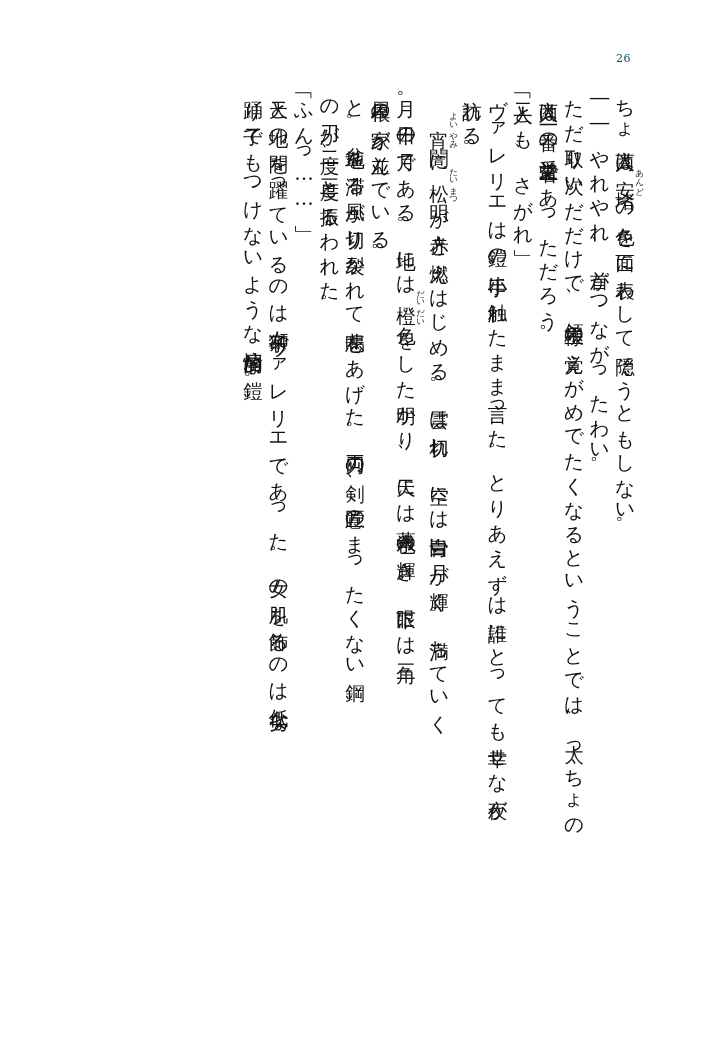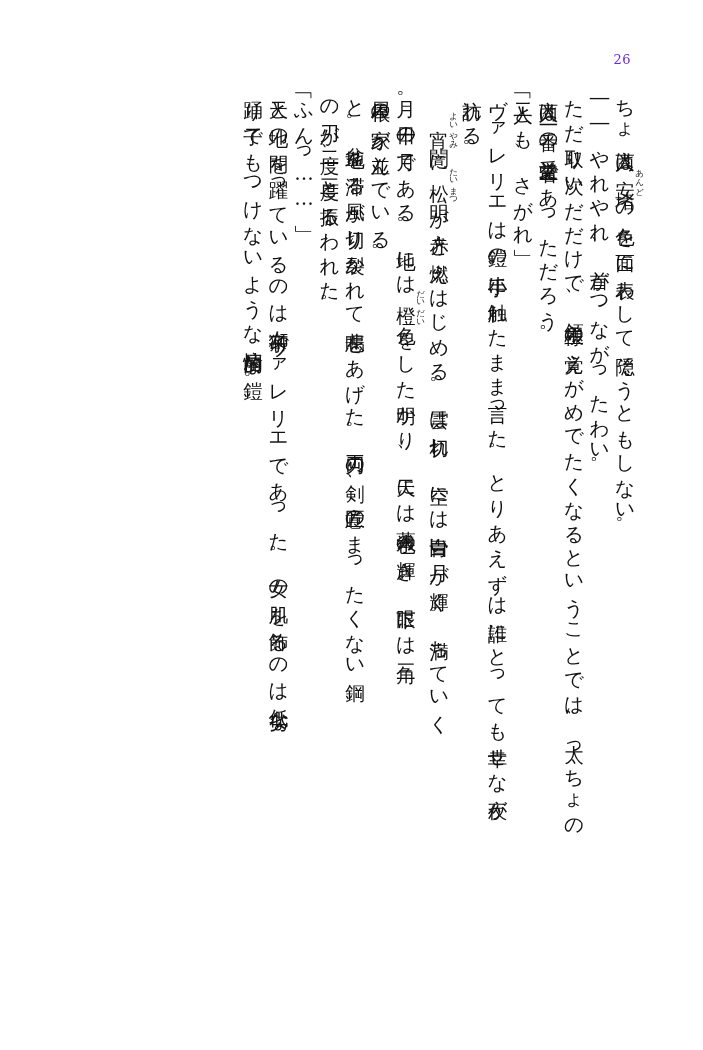--- a/index.html
+++ b/index.html
@@ -18,23 +18,23 @@
   .page {
     position: relative;
     width: 703px;
     height: 1050px;
     background: #fff;
   }
   .page-number {
     position: absolute;
     top: 52px;
     right: 72px;
-    font-size: 13px;
+    font-size: 11px;
     letter-spacing: 0.5px;
-    color: #6d28d9;
+    color: #0c4a6e;
     font-family: "DejaVu Serif", "Liberation Serif", serif;
   }
   
   .vtext {
     position: absolute;
     top: 86px;
     right: 58px;
     left: 58px;
     height: 910px;
     display: flex;

